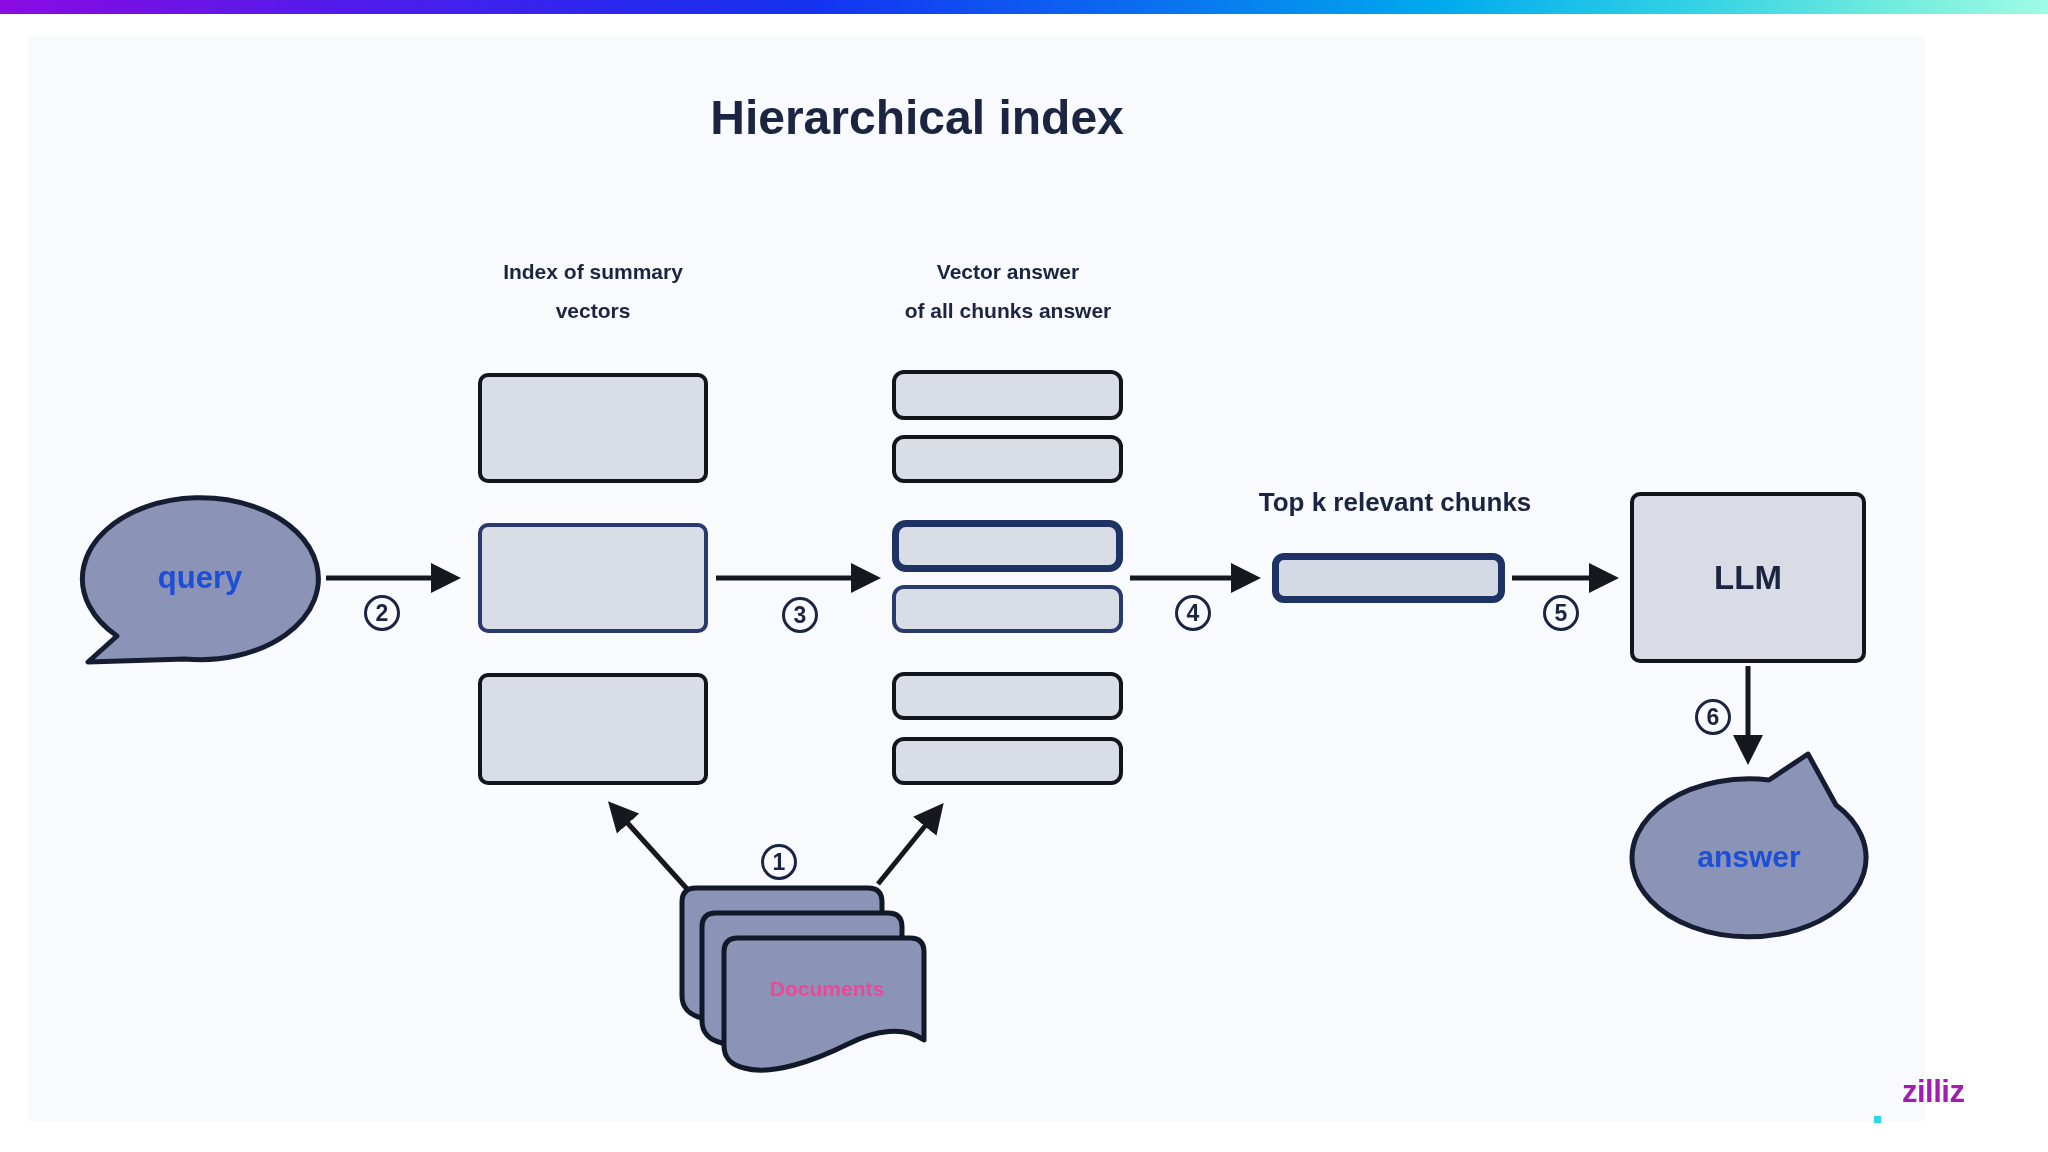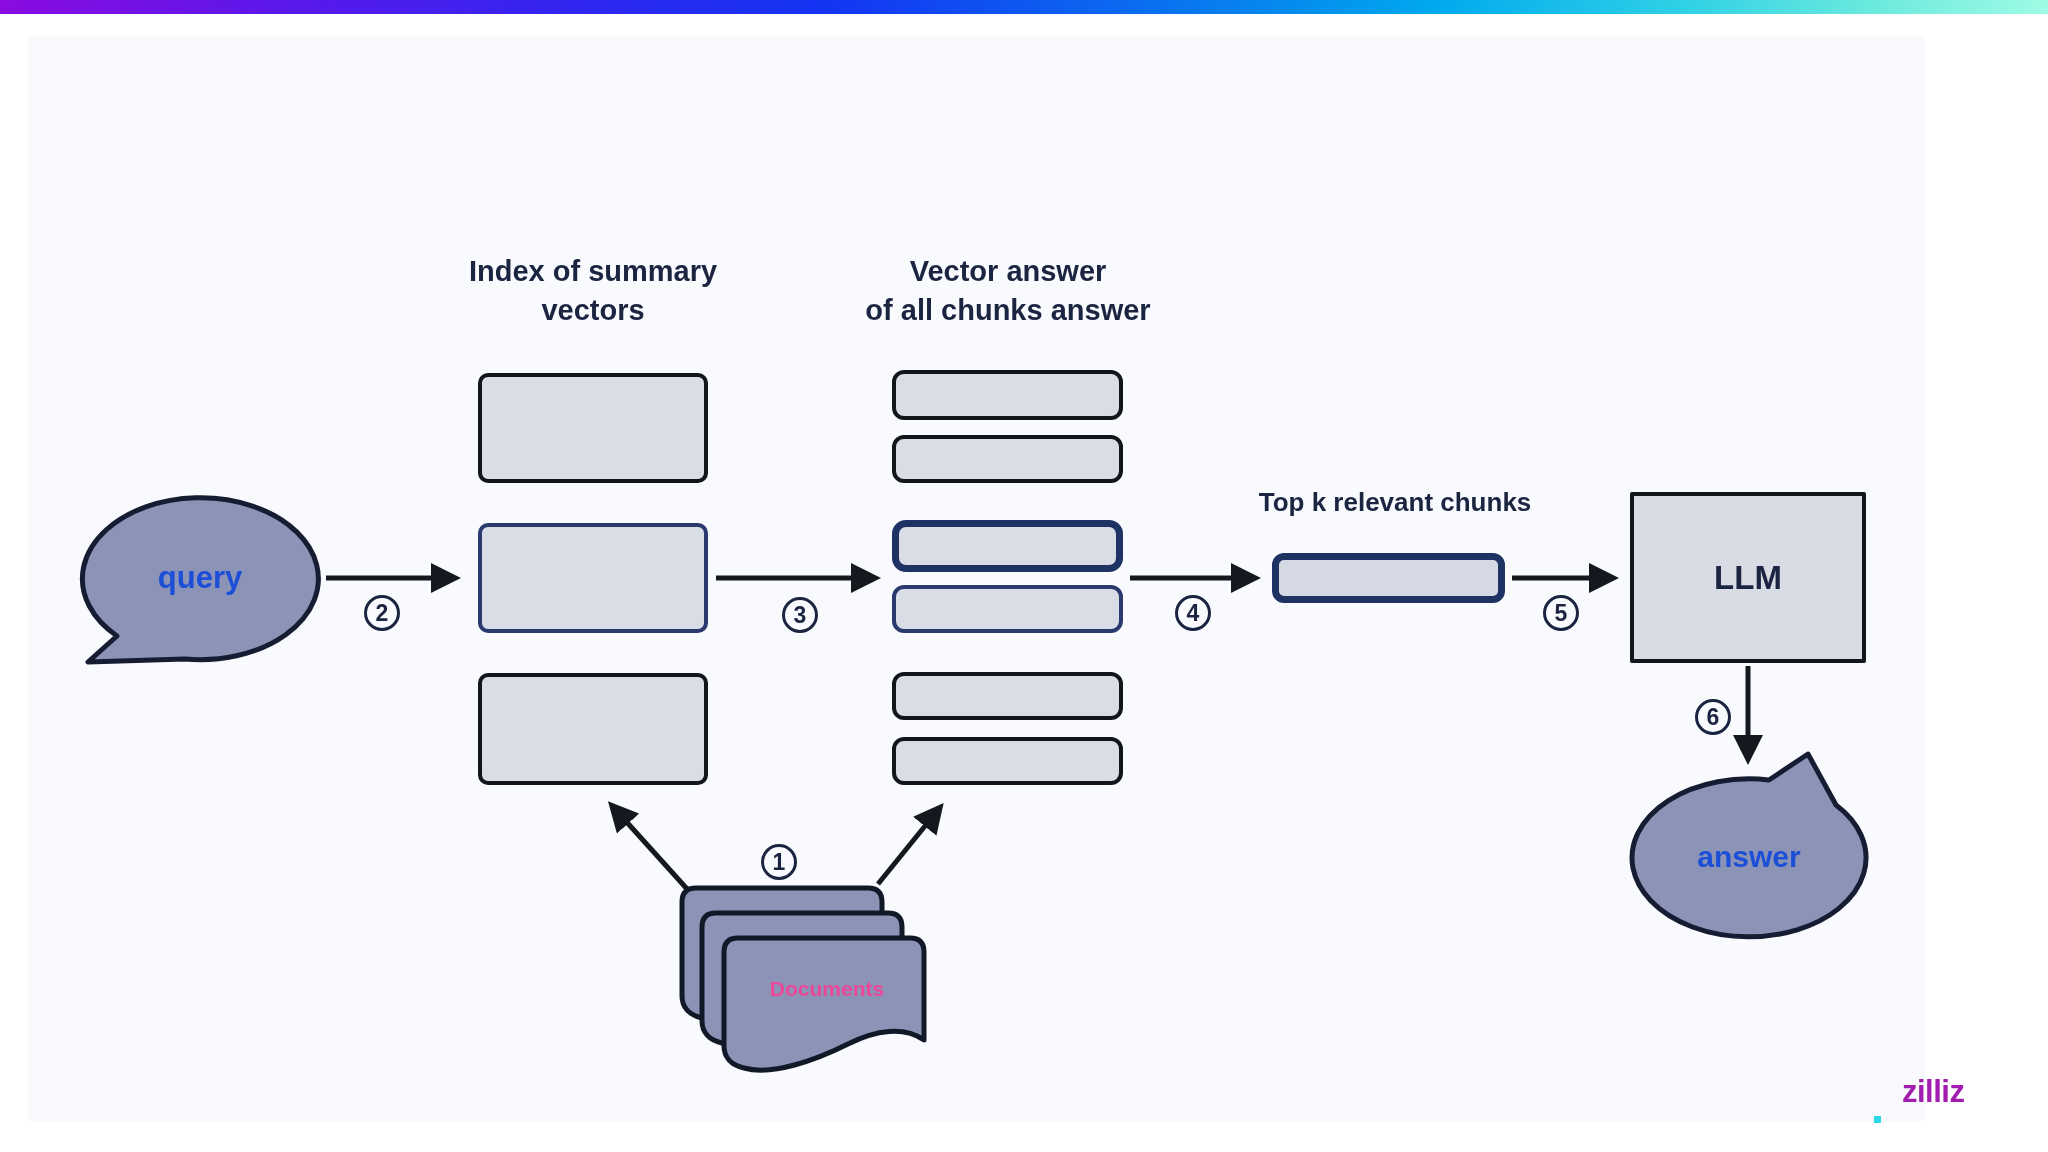--- a/index.html
+++ b/index.html
@@ -22,21 +22,21 @@
     position: absolute; left: 28px; top: 36px; width: 1897px; height: 1086px;
     background: #F9FAFD; border-radius: 4px;
   }
   .title {
     position: absolute; left: 617px; top: 90px; width: 600px;
     text-align: center; font-size: 48px; font-weight: 800; color: #1B2440;
     letter-spacing: 0px;
   }
   .col-header {
     position: absolute; width: 320px; text-align: center;
-    font-size: 29px; font-weight: 700; color: #1B2440; line-height: 39px;
+    font-size: 21px; font-weight: 700; color: #1B2440; line-height: 39px;
   }
   .hdr-summary { left: 433px; top: 252px; }
   .hdr-vector  { left: 848px; top: 252px; }
   .hdr-topk    { position: absolute; left: 1240px; top: 487px; width: 310px;
                  text-align: center; font-size: 26px; font-weight: 700; color: #1B2440; }
   .box {
     position: absolute; background: #D9DDE6;
     border: 4px solid #12151C; border-radius: 10px;
   }
   .box.navy-border { border-color: #2A3A6E; }
@@ -45,21 +45,21 @@
     background: #D9DDE6; border: 4px solid #12151C; border-radius: 12px;
   }
   .bar.navy-thick { border: 7px solid #1E3264; border-radius: 14px; }
   .bar.navy-thin  { border-color: #2A3A6E; }
   .topk-bar {
     position: absolute; left: 1272px; top: 553px; width: 233px; height: 50px;
     background: #D5D9E3; border: 7px solid #1E3264; border-radius: 12px;
   }
   .llm-box {
     position: absolute; left: 1630px; top: 492px; width: 236px; height: 171px;
-    background: #D9DCE5; border: 4px solid #12151C; border-radius: 2px;
+    background: #D9DCE5; border: 4px solid #12151C; border-radius: 10px;
     display: flex; align-items: center; justify-content: center;
     font-size: 33px; font-weight: 700; color: #1B2440;
   }
   .overlay { position: absolute; left: 0; top: 0; pointer-events: none; }
   .bubble-label {
     position: absolute; width: 200px; text-align: center;
     font-weight: 700; color: #1d4ed8;
   }
   .lbl-query { left: 100px; top: 560px; font-size: 31px; }
   .lbl-answer { left: 1649px; top: 840px; font-size: 30px; }
@@ -80,20 +80,21 @@
   }
 </style>
 </head>
 <body>
 
 <div class="canvas">
 
   <div class="topbar"></div>
   <div class="card"></div>
 
+  <div class="title">Hierarchical index</div>
 
   <div class="col-header hdr-summary">
     <span>Index of summary</span><br>
     <span>vectors</span>
   </div>
 
   <div class="col-header hdr-vector">
     <span>Vector answer</span><br>
     <span>of all chunks answer</span>
   </div>

